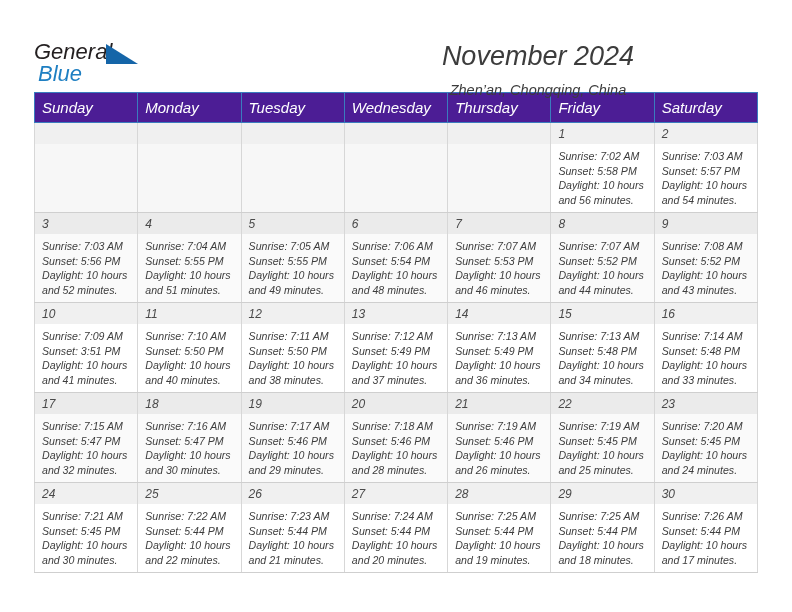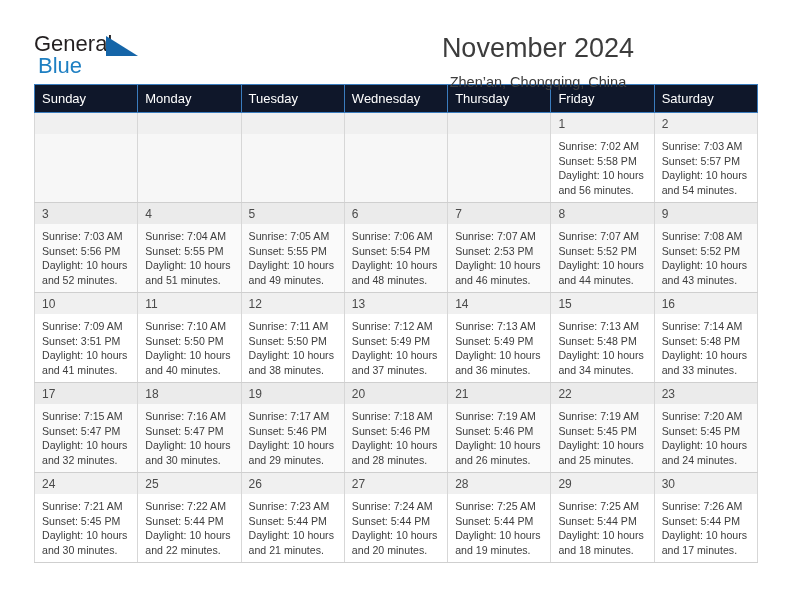--- a/index.html
+++ b/index.html
@@ -12,21 +12,22 @@
     background: #ffffff;
     font-family: "Liberation Sans", sans-serif;
     color: #222222;
     overflow: hidden;
   }
   .page {
     position: relative;
     width: 668px;
     height: 612px;
     box-sizing: border-box;
-    padding: 8px 34px;
+    padding: 16px 34px;
+    font-style: italic;
   }
 
   
   .header {
     position: relative;
     height: 72px;
     display: flex;
     align-items: flex-start;
     justify-content: space-between;
     padding-top: 24px;
@@ -86,23 +87,23 @@
   }
 
   
   .calendar {
     width: 724px;
     border-collapse: collapse;
     table-layout: fixed;
     margin-top: 4px;
   }
   .calendar th {
-    background: #0f172a;
+    background: #4c1d95;
     color: #ffffff;
-    font-size: 13px;
+    font-size: 15px;
     font-weight: normal;
     text-align: left;
     padding: 6px 0 6px 7px;
     height: 20px;
     box-sizing: border-box;
     border: 1px solid #3a7cbe;
   }
   .calendar td {
     vertical-align: top;
     padding: 0;
@@ -278,21 +279,21 @@
                 <div>Daylight: 10 hours</div>
                 <div>and 48 minutes.</div>
               </div>
             </div>
           </td>
           <td>
             <div class="cell-inner">
               <div class="daynum">7</div>
               <div class="lines">
                 <div>Sunrise: 7:07 AM</div>
-                <div>Sunset: 2:53 PM</div>
+                <div>Sunset: 5:53 PM</div>
                 <div>Daylight: 10 hours</div>
                 <div>and 46 minutes.</div>
               </div>
             </div>
           </td>
           <td>
             <div class="cell-inner">
               <div class="daynum">8</div>
               <div class="lines">
                 <div>Sunrise: 7:07 AM</div>

